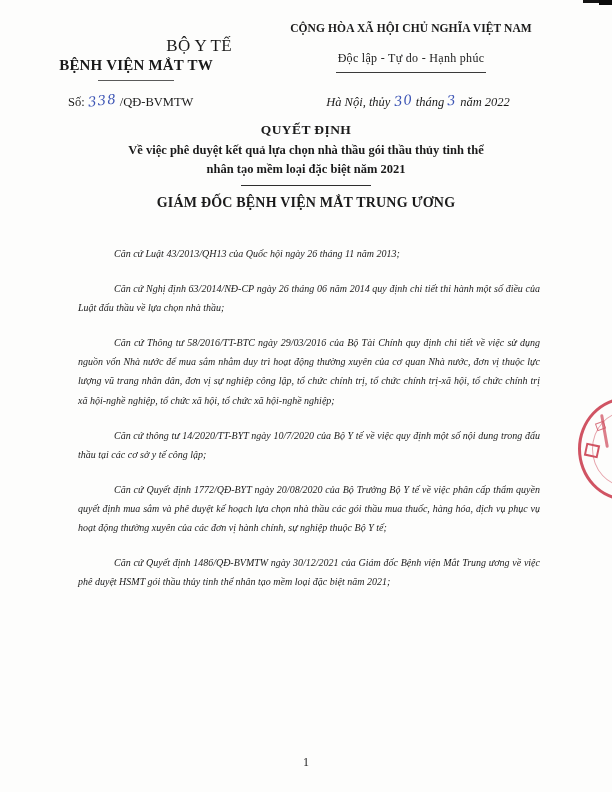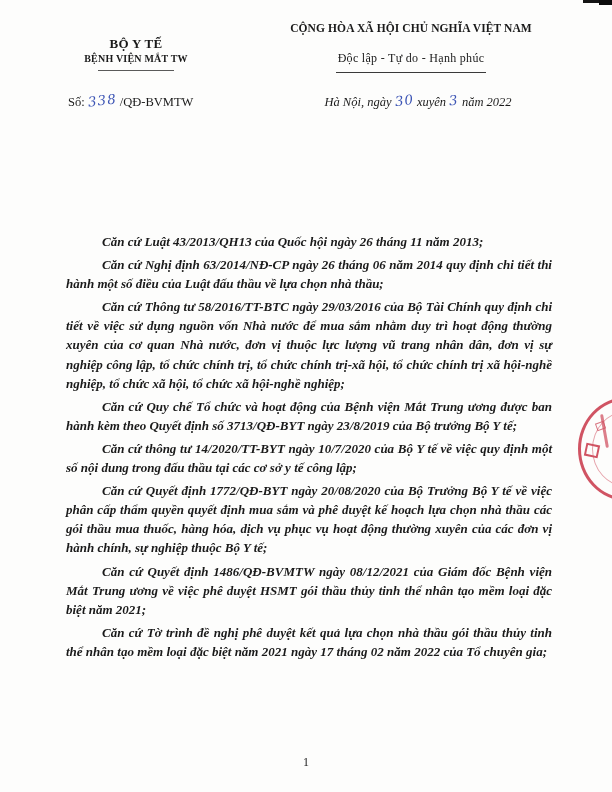--- a/index.html
+++ b/index.html
@@ -21,22 +21,22 @@
     background:#fdfdfc;
     overflow:hidden;
   }
   
   .scan-corner-a{position:absolute;top:0;left:583px;width:29px;height:3px;background:#141414;}
   .scan-corner-b{position:absolute;top:0;left:599px;width:13px;height:5px;background:#0c0c0c;}
   
   .hdr-left{
     position:absolute;top:36px;left:40px;width:192px;text-align:center;
   }
-  .hdr-left .l1{font-size:13px;font-weight:bold;letter-spacing:.3px;}
-  .hdr-left .l2{font-size:10px;font-weight:bold;margin-top:1px;letter-spacing:.2px;}
+  .hdr-left .l1{font-size:17px;font-weight:normal;letter-spacing:.3px;text-align:right;}
+  .hdr-left .l2{font-size:15px;font-weight:bold;margin-top:1px;letter-spacing:.2px;}
   .hdr-left .rule{width:76px;height:0;border-bottom:1.6px solid #5a5a5a;margin:6px auto 0;}
   .doc-number{
     position:absolute;top:93px;left:68px;font-size:12.5px;white-space:nowrap;
   }
   .hdr-right{
     position:absolute;top:22px;left:258px;width:306px;text-align:center;
   }
   .hdr-right .l1{font-size:11.5px;font-weight:bold;letter-spacing:.1px;}
   .hdr-right .l2{font-size:12px;font-weight:normal;margin-top:17px;letter-spacing:.3px;}
   .hdr-right .rule{width:150px;height:0;border-bottom:1.6px solid #3a3a3a;margin:6px auto 0;}
@@ -62,27 +62,26 @@
   .title-block .sub2{font-size:12.5px;font-weight:bold;line-height:18.5px;}
   .title-block .rule{width:130px;height:0;border-bottom:1.4px solid #2e2e2e;margin:7px auto 0;}
   .authority{
     font-size:14px;font-weight:bold;margin-top:9px;letter-spacing:.2px;
   }
   
   .body-text{
     position:absolute;top:228px;left:62px;width:494px;
   }
   .body-text p{
-    margin:4px;
+    margin:16px;
     font-style:italic;
-    font-size:13px;
+    font-size:10px;
     line-height:19.1px;
     text-indent:36px;
     text-align:justify;
-    font-weight:bold;
   }
   
   .stamp{
     position:absolute;top:397px;left:578px;width:92px;height:98px;
     border:3px solid var(--stamp-red);
     border-radius:50%;
     opacity:.8;
   }
   .stamp .inner-ring{
     position:absolute;top:11px;left:11px;right:11px;bottom:11px;
@@ -129,32 +128,37 @@
   </div>
 
   <div class="doc-number"><span>Số: </span><span class="handwritten">338</span><span> /QĐ-BVMTW</span></div>
 
   <div class="hdr-right">
     <div class="l1">CỘNG HÒA XÃ HỘI CHỦ NGHĨA VIỆT NAM</div>
     <div class="l2">Độc lập - Tự do - Hạnh phúc</div>
     <div class="rule"></div>
   </div>
 
-  <div class="date-line"><span>Hà Nội, ngày </span><span class="handwritten">30</span><span> xuyên </span><span class="handwritten">3</span><span>  năm 2022</span></div>
+  <div class="date-line"><span>Hà Nội, thủy </span><span class="handwritten">30</span><span> tháng </span><span class="handwritten">3</span><span>  năm 2022</span></div>
 
+  <div class="title-block">
+    <div class="heading">QUYẾT ĐỊNH</div>
+    <div class="sub">Về việc phê duyệt kết quả lựa chọn nhà thầu gói thầu thủy tinh thể</div>
+    <div class="sub2">nhân tạo mềm loại đặc biệt năm 2021</div>
+    <div class="rule"></div>
+    <div class="authority">GIÁM ĐỐC BỆNH VIỆN MẮT TRUNG ƯƠNG</div>
+  </div>
 
   <div class="body-text">
     <p>Căn cứ Luật 43/2013/QH13 của Quốc hội ngày 26 tháng 11 năm 2013;</p>
     <p>Căn cứ Nghị định 63/2014/NĐ-CP ngày 26 tháng 06 năm 2014 quy định chi tiết thi hành một số điều của Luật đấu thầu về lựa chọn nhà thầu;</p>
     <p>Căn cứ Thông tư 58/2016/TT-BTC ngày 29/03/2016 của Bộ Tài Chính quy định chi tiết về việc sử dụng nguồn vốn Nhà nước để mua sắm nhằm duy trì hoạt động thường xuyên của cơ quan Nhà nước, đơn vị thuộc lực lượng vũ trang nhân dân, đơn vị sự nghiệp công lập, tổ chức chính trị, tổ chức chính trị-xã hội, tổ chức chính trị xã hội-nghề nghiệp, tổ chức xã hội, tổ chức xã hội-nghề nghiệp;</p>
-    <p>Căn cứ Quy chế Tổ chức và hoạt động của Bệnh viện Mắt Trung ương được ban hành kèm theo Quyết định số 3713/QĐ-BYT ngày 23/8/2019 của Bộ trưởng Bộ Y tế;</p>
     <p>Căn cứ thông tư 14/2020/TT-BYT ngày 10/7/2020 của Bộ Y tế về việc quy định một số nội dung trong đấu thầu tại các cơ sở y tế công lập;</p>
     <p>Căn cứ Quyết định 1772/QĐ-BYT ngày 20/08/2020 của Bộ Trưởng Bộ Y tế về việc phân cấp thẩm quyền quyết định mua sắm và phê duyệt kế hoạch lựa chọn nhà thầu các gói thầu mua thuốc, hàng hóa, dịch vụ phục vụ hoạt động thường xuyên của các đơn vị hành chính, sự nghiệp thuộc Bộ Y tế;</p>
-    <p>Căn cứ Quyết định 1486/QĐ-BVMTW ngày 08/12/2021 của Giám đốc Bệnh viện Mắt Trung ương về việc phê duyệt HSMT gói thầu thủy tinh thể nhân tạo mềm loại đặc biệt năm 2021;</p>
-    <p>Căn cứ Tờ trình đề nghị phê duyệt kết quả lựa chọn nhà thầu gói thầu thủy tinh thể nhân tạo mềm loại đặc biệt năm 2021 ngày 17 tháng 02 năm 2022 của Tổ chuyên gia;</p>
+    <p>Căn cứ Quyết định 1486/QĐ-BVMTW ngày 30/12/2021 của Giám đốc Bệnh viện Mắt Trung ương về việc phê duyệt HSMT gói thầu thủy tinh thể nhân tạo mềm loại đặc biệt năm 2021;</p>
   </div>
 
   <div class="stamp">
     <div class="inner-ring"></div>
     <div class="glyph-a"></div>
     <div class="glyph-b"></div>
     <div class="glyph-c"></div>
   </div>
 
   <div class="page-number">1</div>

